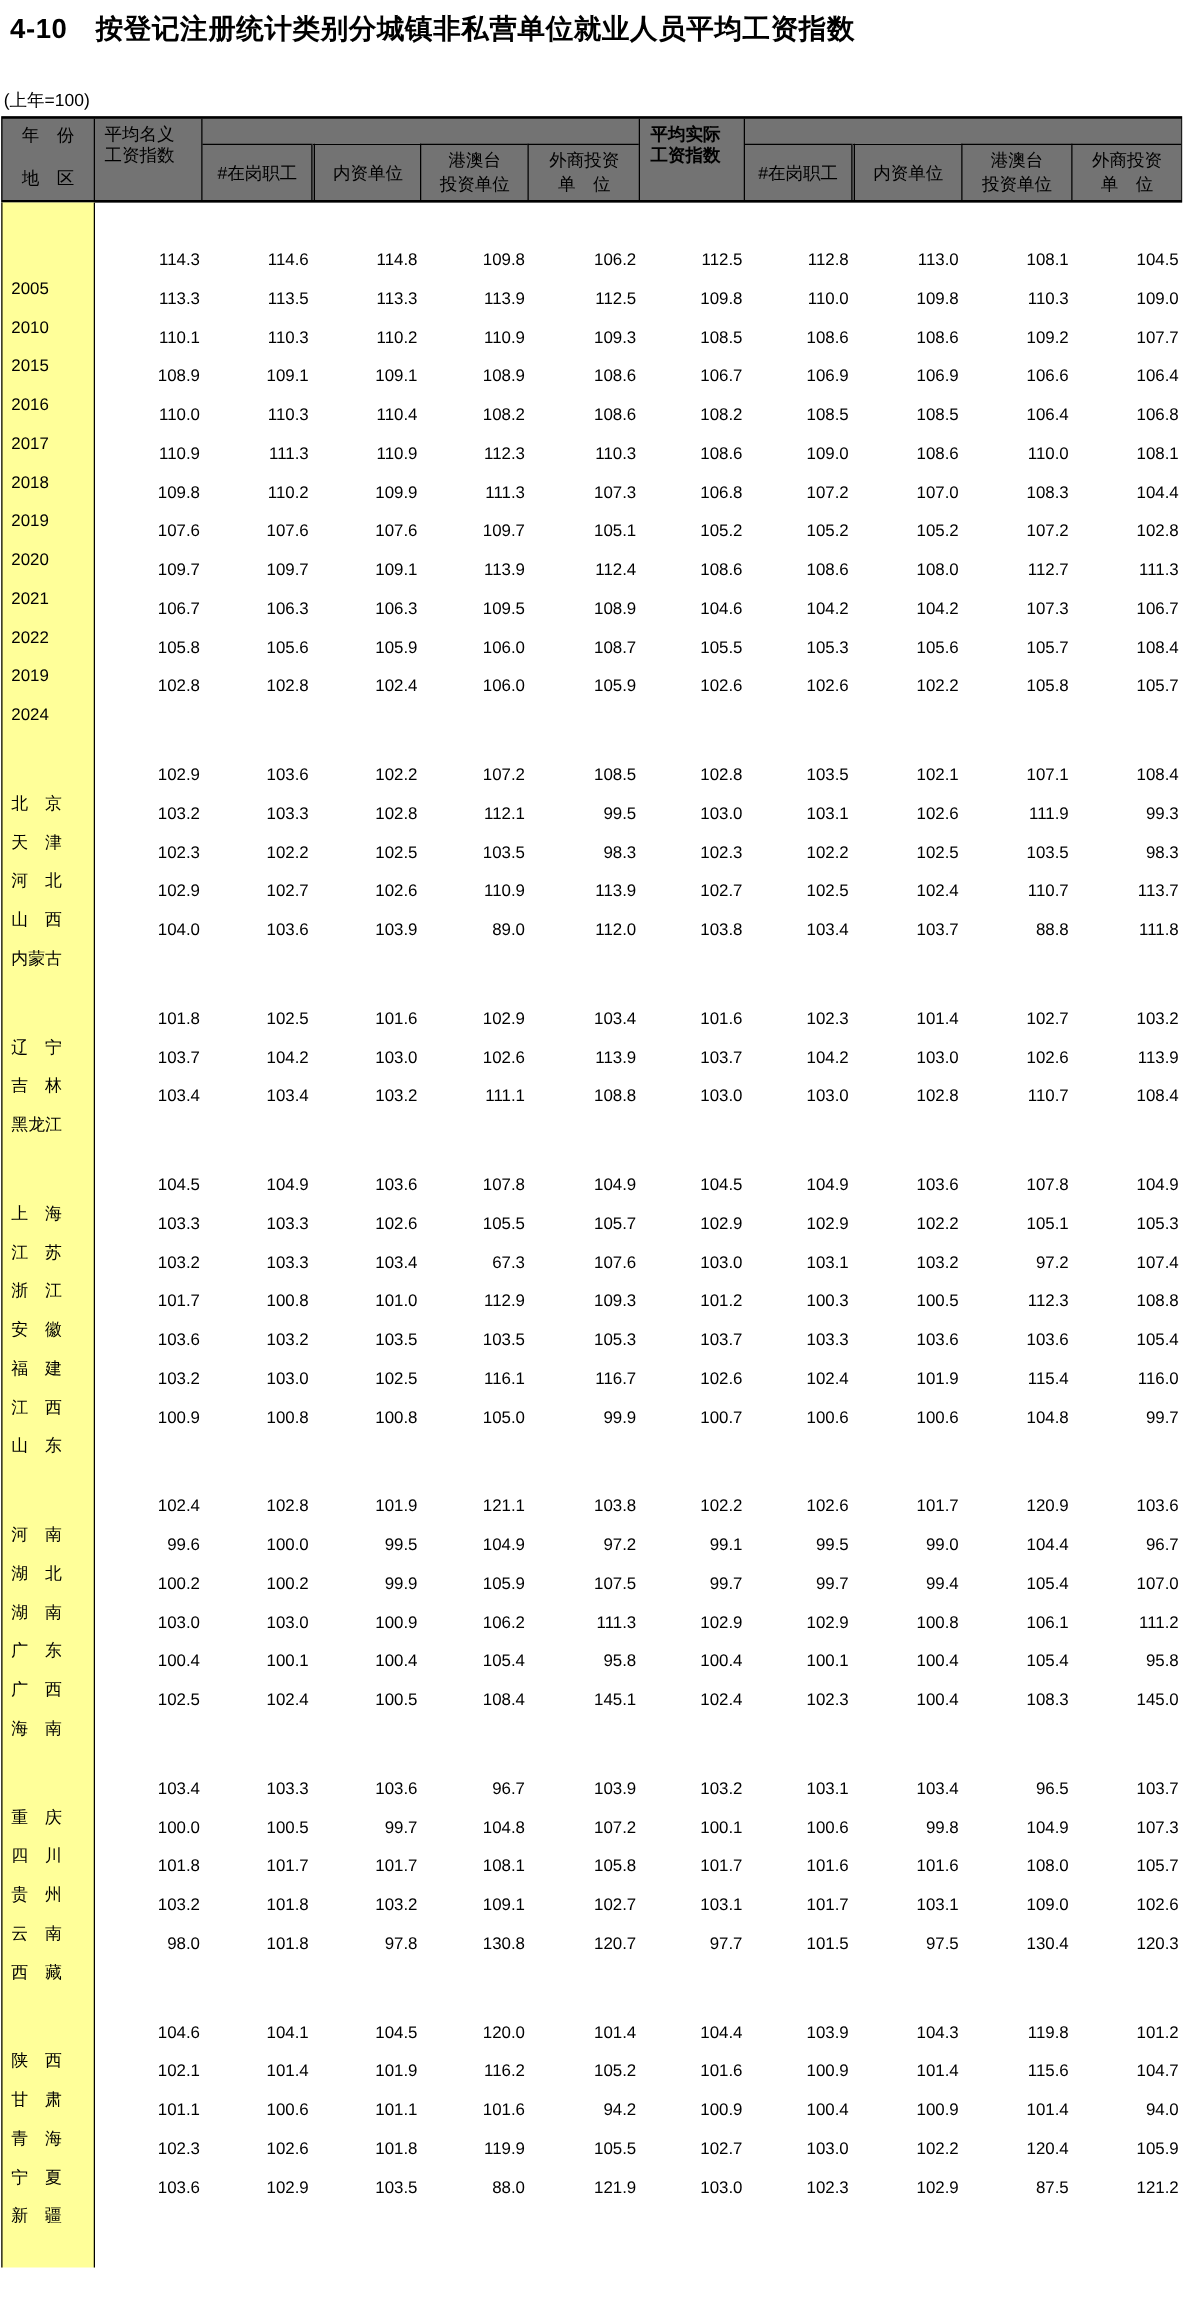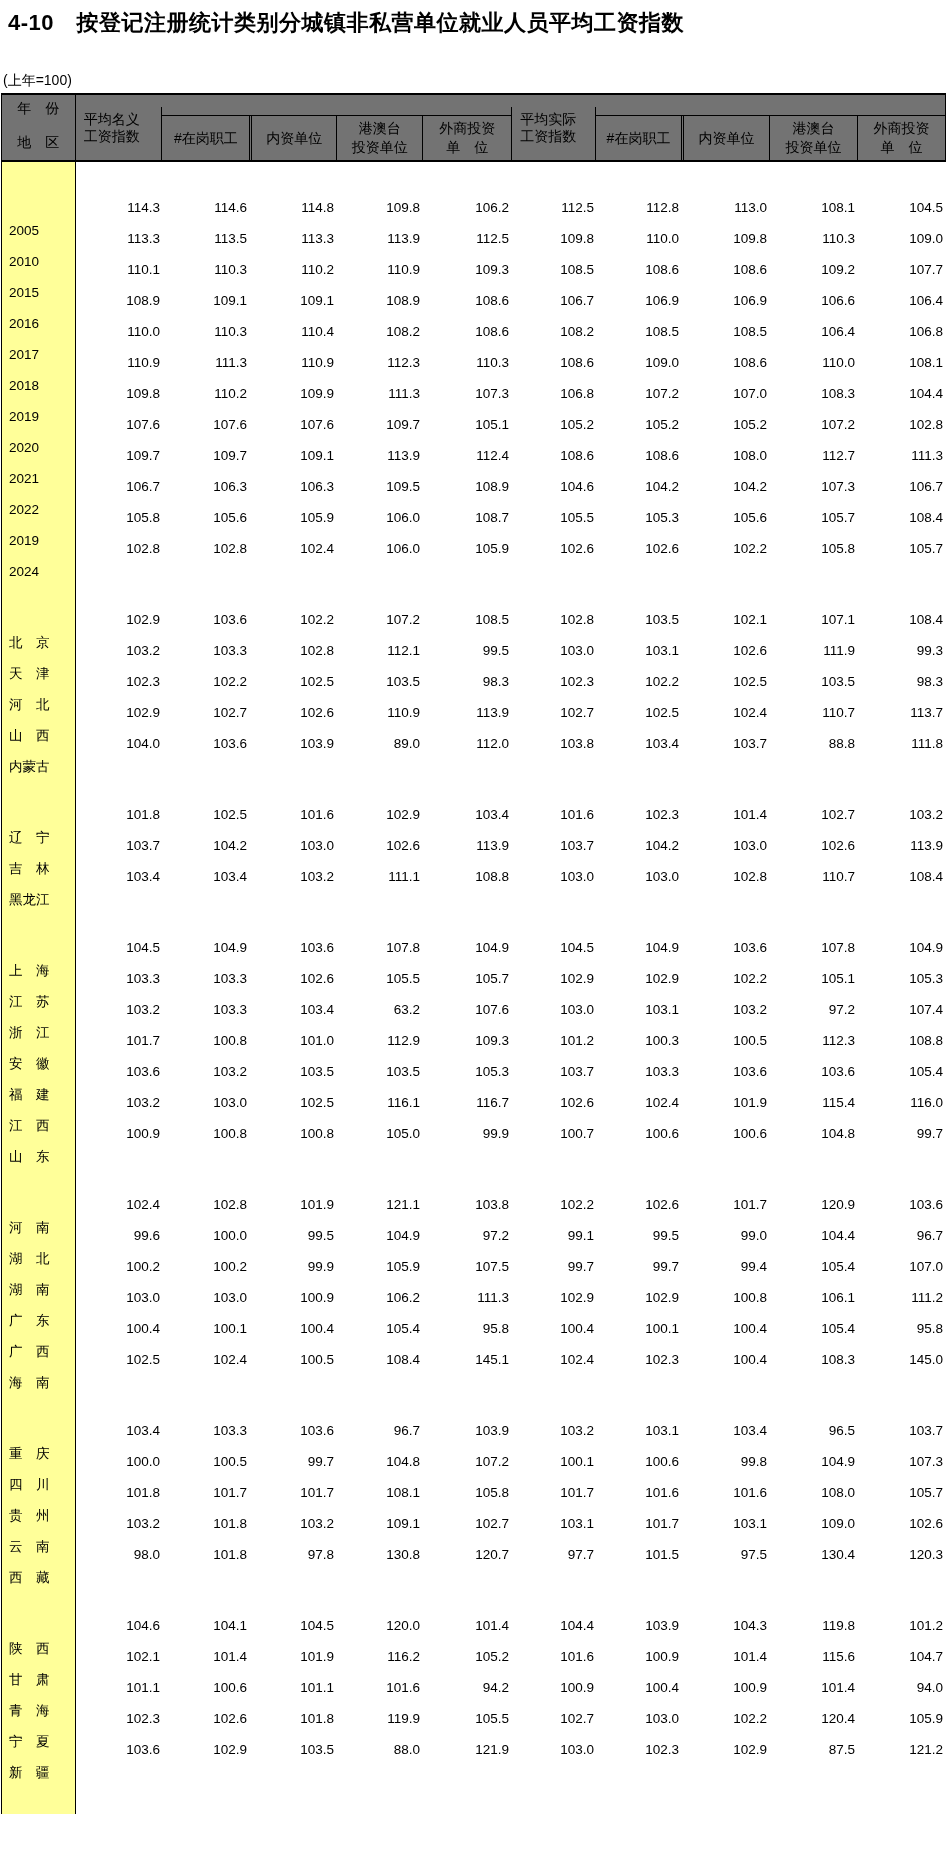--- a/index.html
+++ b/index.html
@@ -11,23 +11,23 @@
 
   .table{position:absolute;left:1px;top:93px;width:945px;}
   .thead{position:relative;width:943px;height:65px;background:#737373;
          border-top:2px solid #000;border-bottom:2px solid #000;
          border-left:1px solid #000;border-right:1px solid #000;
          display:flex;align-items:stretch;}
   .corner{width:74px;box-sizing:border-box;border-right:1px solid #000;
           display:flex;flex-direction:column;justify-content:space-between;align-items:center;
           padding:5px 0 8px;font-size:14px;}
   .hgroup{box-sizing:border-box;border-right:1px solid #000;padding:4px 0 0 8px;
-          font-size:14px;line-height:17px;margin-top:12px;}
+          font-size:14px;line-height:17px;}
   .g1{width:87px;}
-  .g2{width:85px;border-left:1px solid #000;}
+  .g2{width:85px;border-left:1px solid #000;font-weight:bold;}
   .hsubs{display:flex;align-items:flex-end;}
   .hsub{height:45px;box-sizing:border-box;border-top:1px solid #000;border-left:1px solid #000;
         display:flex;flex-direction:column;justify-content:center;align-items:center;
         font-size:14px;line-height:19px;text-align:center;}
   .hsub.first{border-left:none;}
   .hsub.dbl{border-left:3px double #000;}
   .hsub span:empty{display:none;}
   .s1a{width:87px}.s1b{width:87px}.s1c{width:86px}.s1d{width:89px}
   .s2a{width:85px}.s2b{width:88px}.s2c{width:88px}.s2d{width:88px}
 
@@ -389,21 +389,21 @@
           <div class="cell num">102.9</div>
           <div class="cell num">102.2</div>
           <div class="cell num">105.1</div>
           <div class="cell num">105.3</div>
         </div>
         <div class="trow">
           <div class="cell lab">浙　江</div>
           <div class="cell num">103.2</div>
           <div class="cell num">103.3</div>
           <div class="cell num">103.4</div>
-          <div class="cell num">63.2</div>
+          <div class="cell num">67.3</div>
           <div class="cell num">107.6</div>
           <div class="cell num">103.0</div>
           <div class="cell num">103.1</div>
           <div class="cell num">103.2</div>
           <div class="cell num">97.2</div>
           <div class="cell num">107.4</div>
         </div>
         <div class="trow">
           <div class="cell lab">安　徽</div>
           <div class="cell num">101.7</div>

